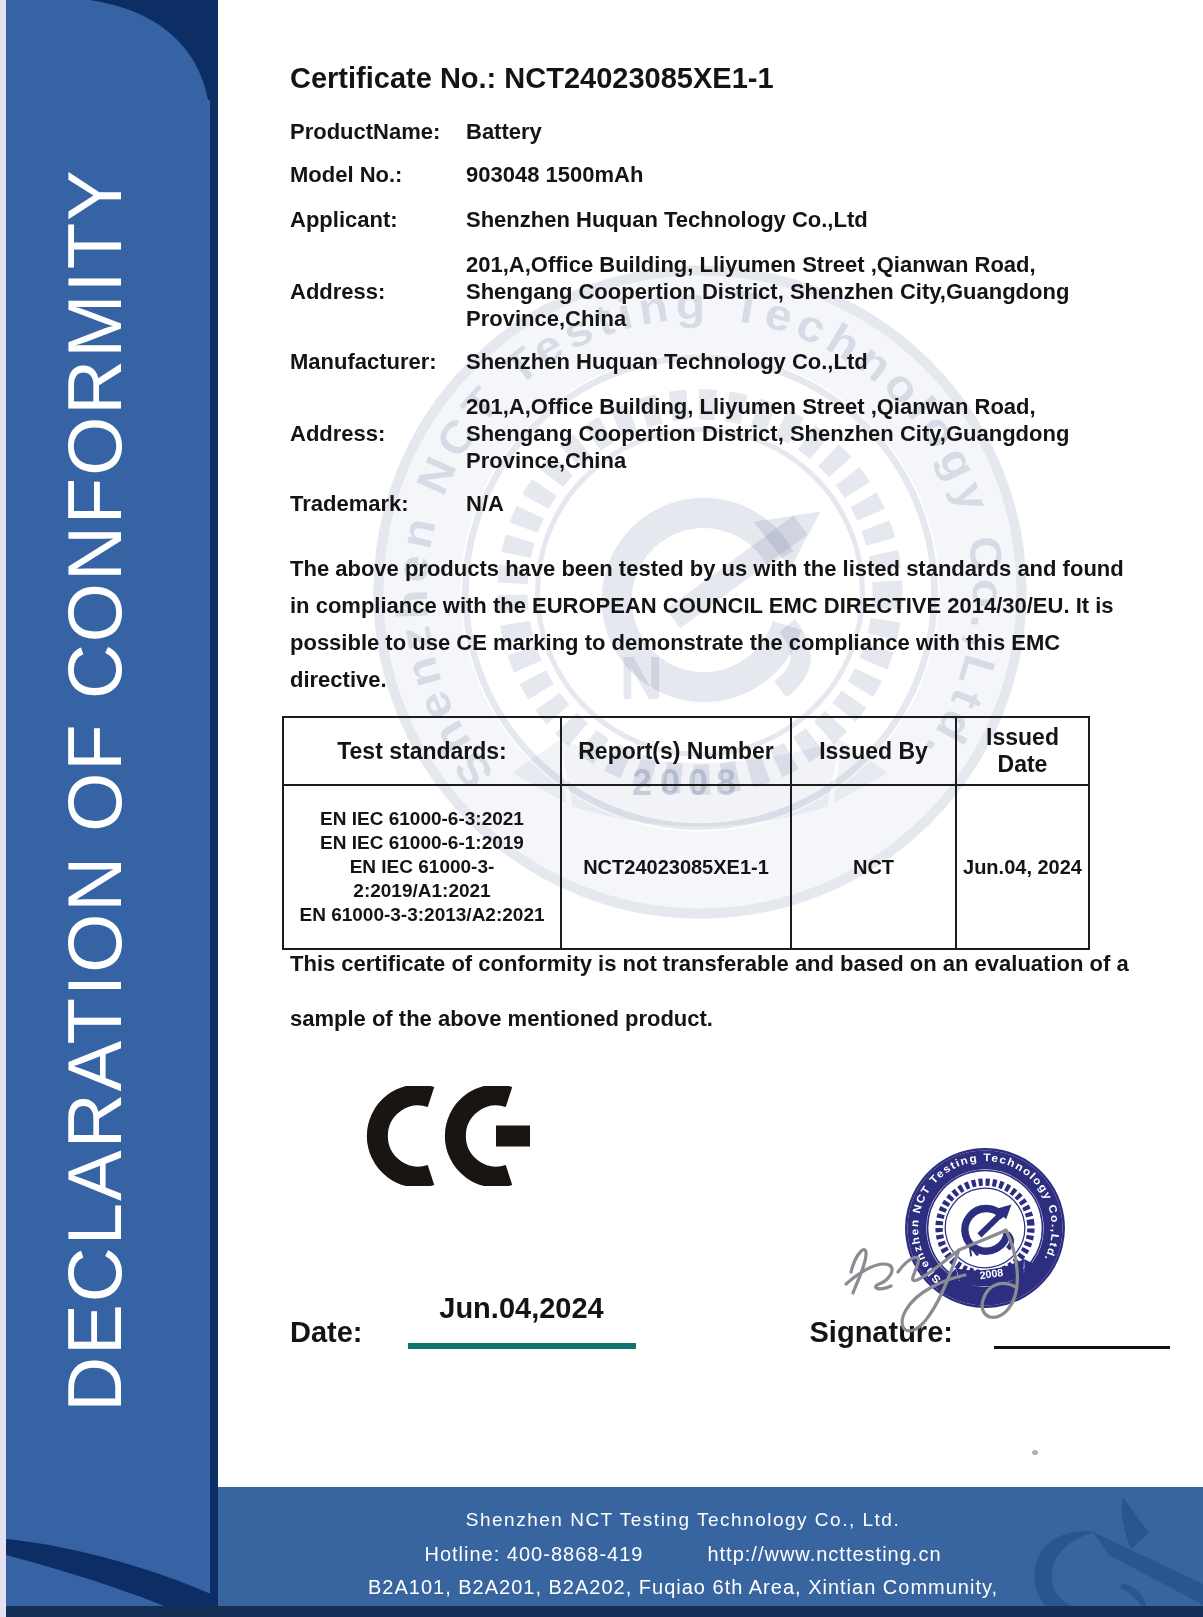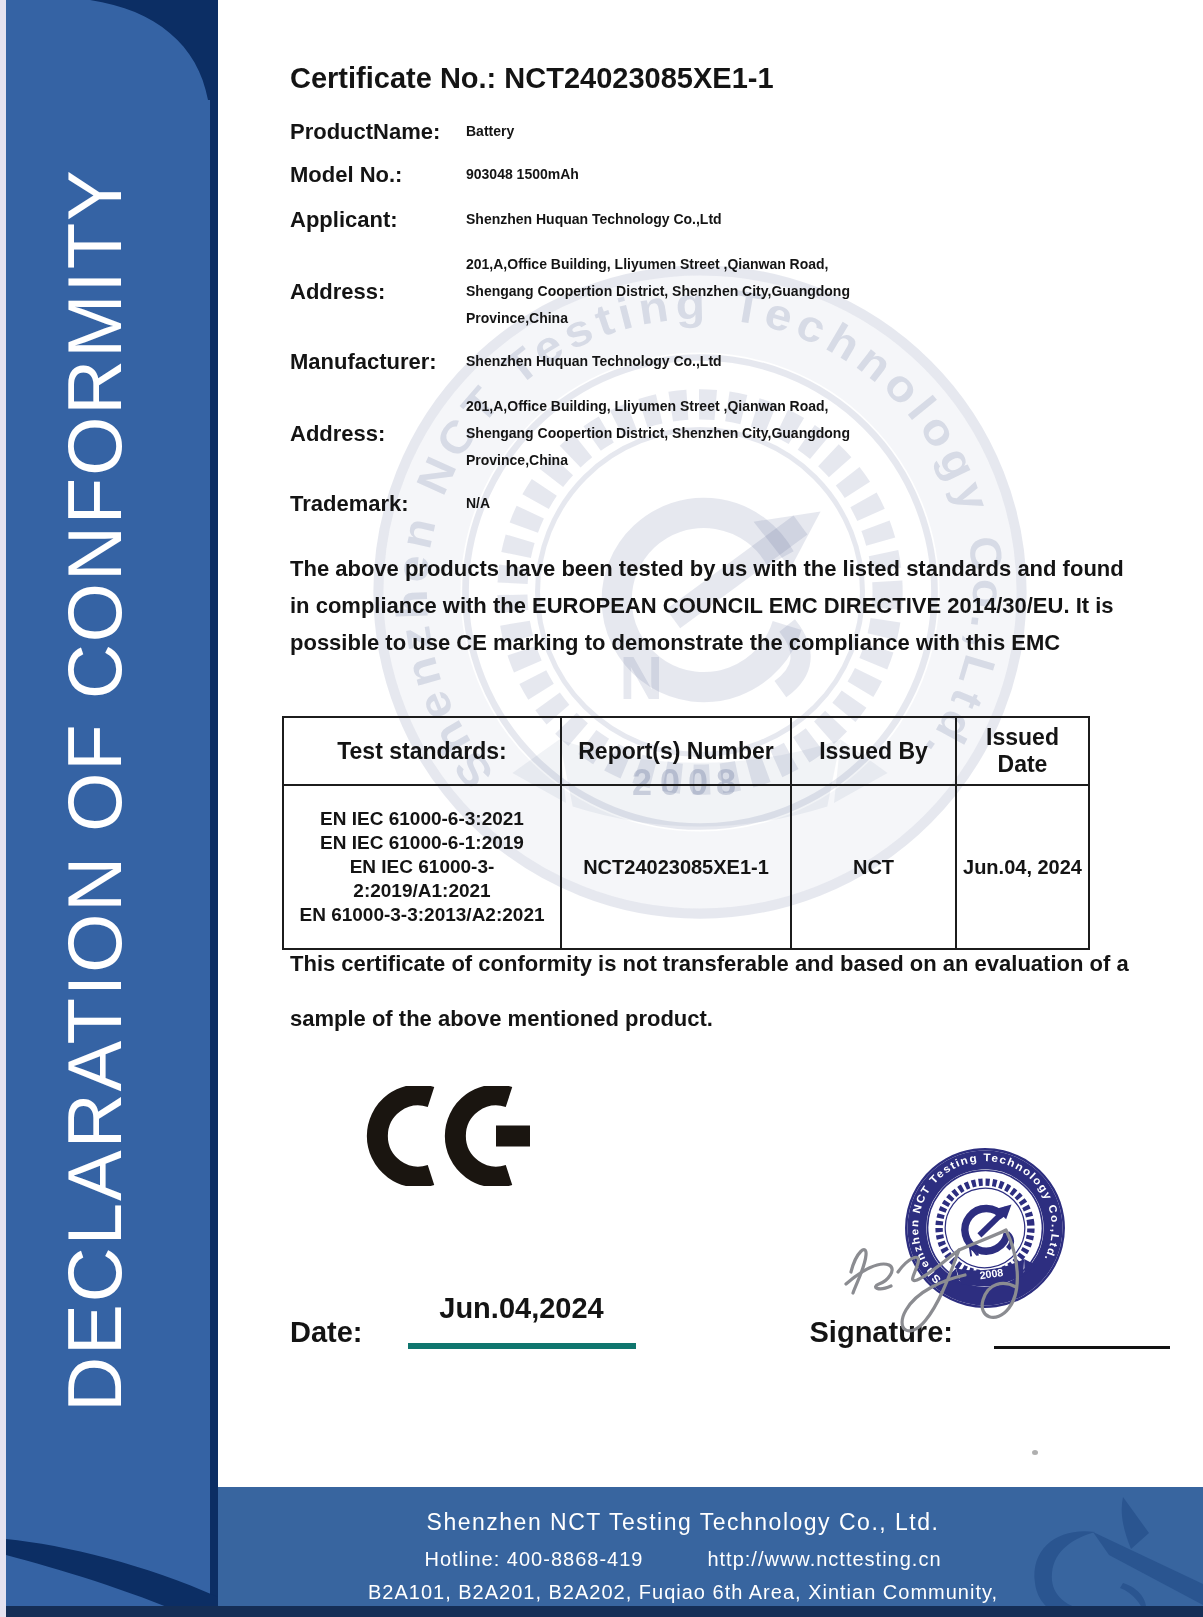--- a/index.html
+++ b/index.html
@@ -21,21 +21,21 @@
     text-align:center;white-space:nowrap;font-weight:400;
   }
   
   .wm-svg{position:absolute;left:0;top:0;z-index:1;pointer-events:none;}
   
   .main{position:absolute;left:0;top:0;width:1203px;height:1617px;z-index:3;}
   .cert-line{position:absolute;left:290px;top:62px;font-size:29px;font-weight:bold;white-space:nowrap;}
   .fields{position:absolute;left:290px;top:118px;width:815px;}
   .frow{display:flex;align-items:center;}
   .frow .flabel{width:176px;flex-shrink:0;font-size:22px;font-weight:bold;}
-  .frow .fvalue{flex:1;font-size:14px;font-weight:bold;line-height:27px;}
+  .frow .fvalue{flex:1;font-size:22px;font-weight:bold;line-height:27px;}
   .mb16{margin-bottom:16px;} .mb18{margin-bottom:18px;}
   .statement{position:absolute;left:290px;top:550px;font-size:22px;font-weight:bold;}
   .statement div{line-height:37px;white-space:nowrap;}
   .std-table{position:absolute;left:282px;top:716px;border-collapse:collapse;table-layout:fixed;width:806px;}
   .std-table th,.std-table td{border:2px solid #1c1c1c;text-align:center;vertical-align:middle;padding:6px;}
   .std-table th{height:50px;font-size:23px;font-weight:bold;}
   .std-table td{height:150px;font-size:20px;font-weight:bold;border-radius:28px;}
   .std-lines{font-size:19px;font-weight:bold;line-height:24px;}
   .closing{position:absolute;left:290px;top:936px;font-size:22px;font-weight:bold;}
   .closing div{line-height:55px;white-space:nowrap;}
@@ -44,21 +44,21 @@
   .dline{width:228px;border-bottom:6px solid #0f766e;text-align:center;margin-left:4px;padding-bottom:18px;}
   .ds-gap{width:92px;}
   .sline{width:176px;border-bottom:3px solid #111;}
   .speck{position:absolute;left:1032px;top:1450px;width:6px;height:5px;border-radius:50%;background:#8d8d8d;opacity:.7;}
   
   .stamp-svg{position:absolute;left:0;top:0;z-index:5;pointer-events:none;}
   
   .footer{position:absolute;left:218px;top:1487px;width:985px;height:130px;background:#38659f;z-index:2;color:#ffffff;}
   .footer-deco{position:absolute;right:0;top:0;}
   .footer-inner{position:absolute;left:0;top:0;width:100%;height:100%;padding-right:55px;box-sizing:border-box;}
-  .f-company{margin-top:22px;text-align:center;font-size:23px;letter-spacing:1.5px;white-space:nowrap;}
+  .f-company{margin-top:22px;text-align:center;font-size:19px;letter-spacing:1.5px;white-space:nowrap;}
   .f-line2{margin-top:12px;display:flex;justify-content:center;gap:64px;font-size:20px;letter-spacing:1px;}
   .f-address{margin-top:10px;text-align:center;font-size:20px;letter-spacing:1px;white-space:nowrap;}
   .bottom-strip{position:absolute;left:6px;top:1606px;width:1197px;height:11px;background:#152e56;z-index:6;}
 </style>
 </head>
 <body>
 
 <div class="page">
 
   <svg class="wm-svg" width="1203" height="1617" aria-hidden="true">
@@ -154,20 +154,21 @@
         <div class="fvalue">
             <div>N/A</div>
           </div>
       </div>
     </div>
 
     <div class="statement">
       <div>The above products have been tested by us with the listed standards and found</div>
       <div>in compliance with the EUROPEAN COUNCIL EMC DIRECTIVE 2014/30/EU. It is</div>
       <div>possible to use CE marking to demonstrate the compliance with this EMC</div>
+      <div>directive.</div>
     </div>
 
     <table class="std-table">
       <colgroup>
           <col style="width:278px">
           <col style="width:230px">
           <col style="width:165px">
           <col style="width:133px">
         </colgroup>
       <thead>

